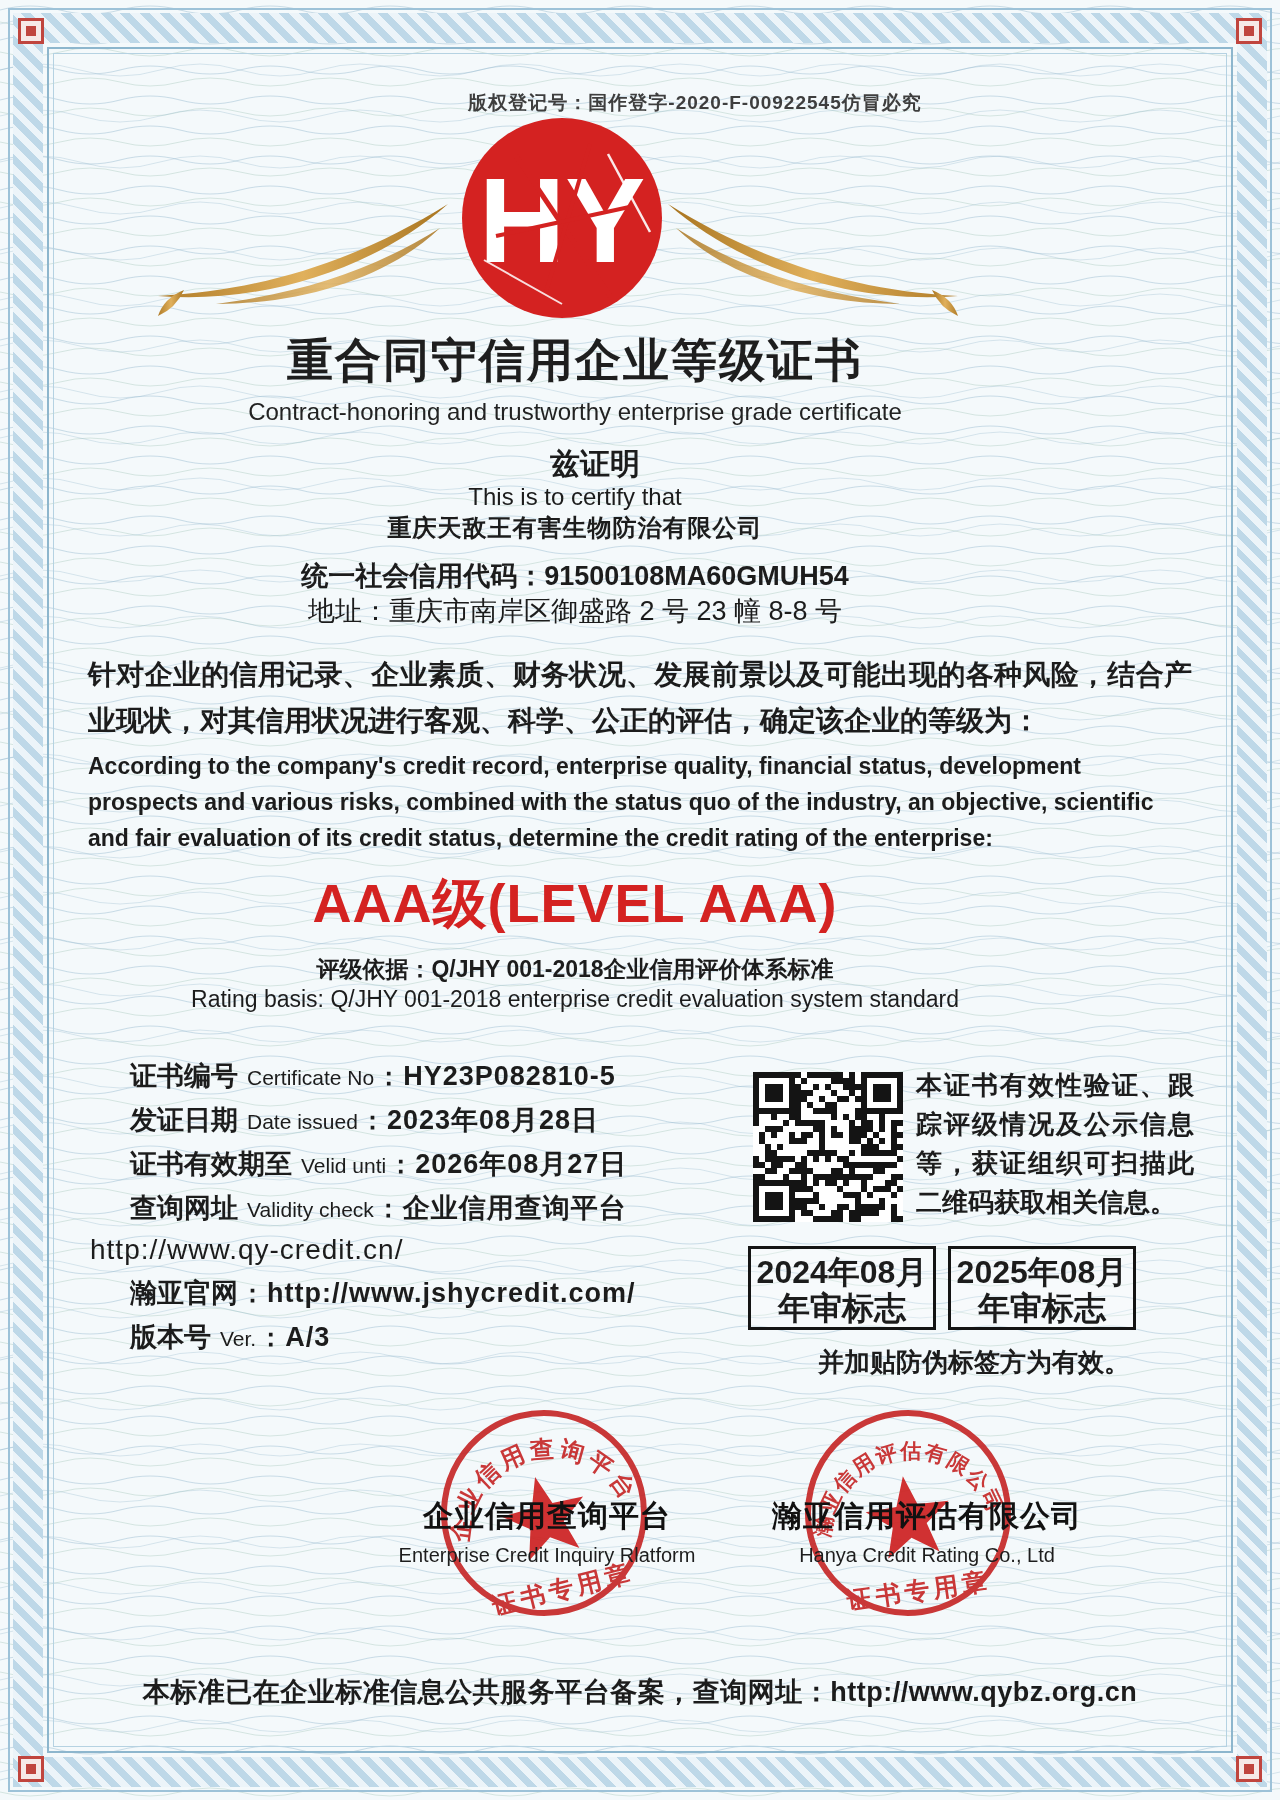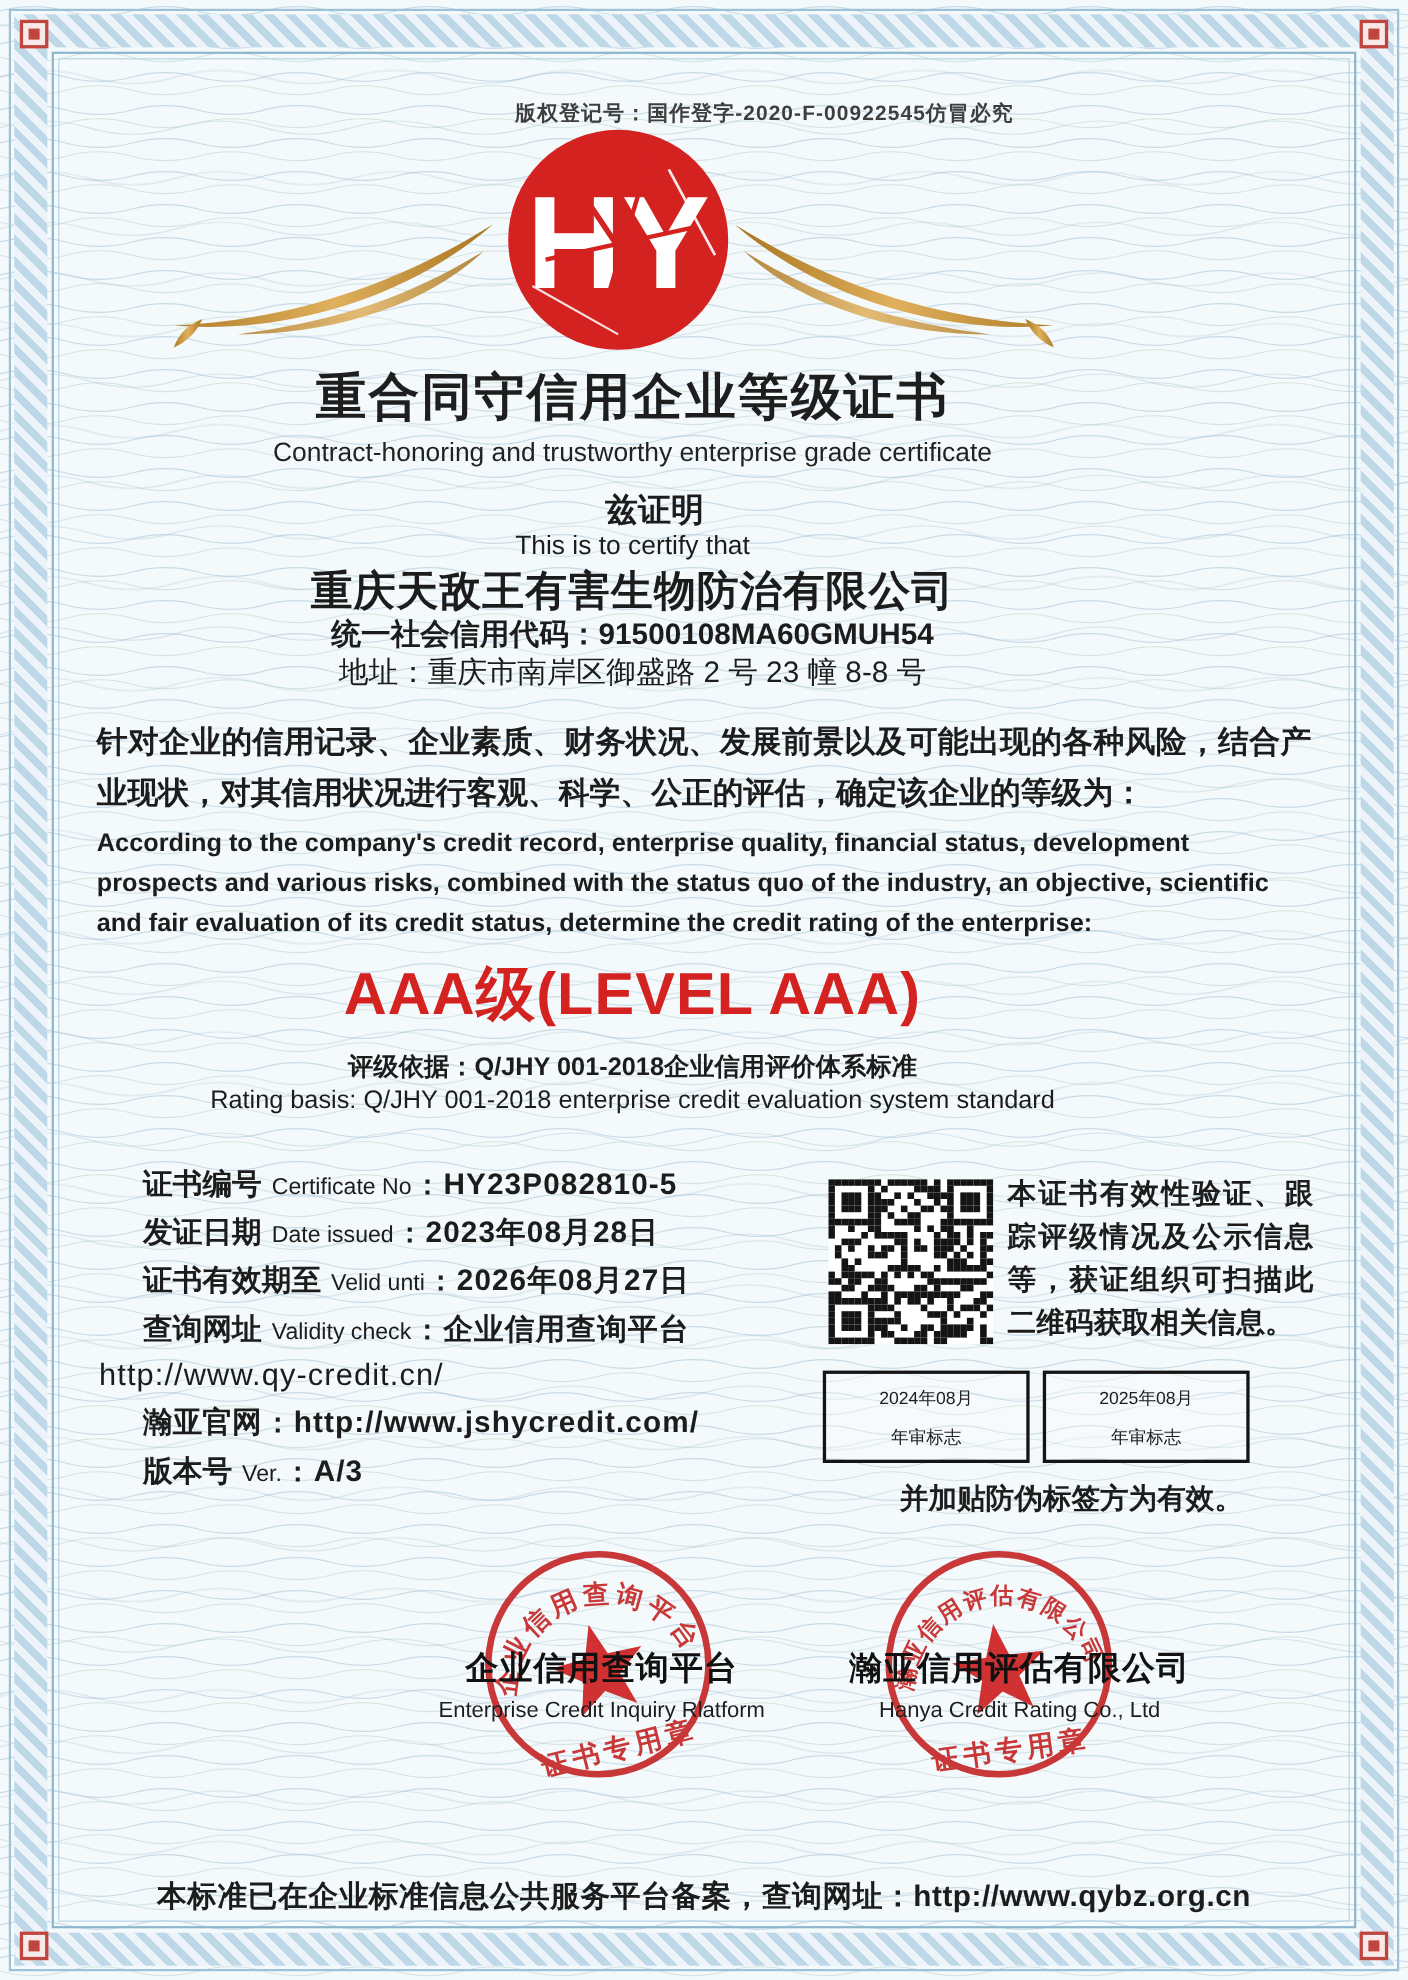--- a/index.html
+++ b/index.html
@@ -34,21 +34,21 @@
 
   .logo { top:114px; left:458px; }
   .flourish { top:198px; }
   .fl-left { left:150px; }
   .fl-right { left:666px; transform:scaleX(-1); }
 
   .title-zh { top:330px; font-size:46px; font-weight:800; letter-spacing:2px; color:#1e1e1e; }
   .title-en { top:398px; font-size:24px; font-weight:500; color:#222; }
   .certify-zh { top:444px; font-size:30px; font-weight:600;margin-left:20px; }
   .certify-en { top:483px; font-size:24px; font-weight:500; }
-  .company { top:512px; font-size:38px; font-weight:800; letter-spacing:1px; }
+  .company { top:512px; font-size:24px; font-weight:800; letter-spacing:1px; }
   .credit-code { top:558px; font-size:27px; font-weight:600; }
   .address { top:593px; font-size:27px; font-weight:400; }
 
   .para-zh { top:652px; left:88px; width:1104px; font-size:28px; font-weight:600; line-height:46px; text-align:justify; }
   .para-en { top:748px; left:88px; width:1070px; font-size:23px; font-weight:700; line-height:36px; }
 
   .level { top:868px; font-size:54px; font-weight:800; letter-spacing:1px; }
   .basis-zh { top:954px; font-size:23px; font-weight:600; }
   .basis-en { top:986px; font-size:23px; font-weight:400; }
 
@@ -58,35 +58,35 @@
   .dl-en { font-size:21px; font-weight:500; margin-left:9px; }
   .dl-co { font-size:25px; font-weight:700; margin:0 2px; }
   .dl-val { font-size:27px; font-weight:600; letter-spacing:1px; }
   .detail-url { font-size:28px; font-weight:400; margin:1px 0 9px; letter-spacing:1px; }
 
   .qr { top:1072px; left:753px; }
   .qr-note { top:1066px; left:916px; width:278px; font-size:26px; font-weight:600; line-height:39px; text-align:justify; }
 
   .audit-row { top:1246px; left:748px; display:flex; gap:12px; }
   .audit-box { width:188px; height:84px; border:3px solid #141414; text-align:center; padding-top:5px; background:rgba(255,255,255,0.25); }
-  .audit-box div { font-size:16px; font-weight:400; line-height:36px; }
+  .audit-box div { font-size:32px; font-weight:700; line-height:36px; }
 
   .supervision { top:1342px; left:400px; width:730px; text-align:right; font-size:26px; font-weight:600; line-height:40px; }
 
   .seal { position:absolute; z-index:2; opacity:0.92; }
   .seal-left  { top:1388px; left:424px; transform:rotate(-14deg); }
   .seal-right { top:1388px; left:788px; transform:rotate(-8deg); }
 
   .org { position:absolute; z-index:4; text-align:center; }
   .org-left  { top:1496px; left:372px; width:350px; }
   .org-right { top:1496px; left:712px; width:430px; }
   .org-zh { font-size:30px; font-weight:700; color:#111; letter-spacing:1px; }
   .org-en { font-size:20px; font-weight:500; color:#1d1d1d; margin-top:7px; }
 
-  .footer-line { top:1674px; left:0; width:1280px; text-align:center; font-size:27px; font-weight:700; letter-spacing:0.5px;margin-top:32px; }
+  .footer-line { top:1674px; left:0; width:1280px; text-align:center; font-size:27px; font-weight:700; letter-spacing:0.5px; }
 </style>
 </head>
 <body>
 
 <div class="page">
 
   <svg class="waves" width="1280" height="1800">
     <defs>
       <pattern id="wv" width="240" height="30" patternUnits="userSpaceOnUse">
         <path d="M0 10 Q 30 2 60 10 T 120 10 T 180 10 T 240 10" fill="none" stroke="#a3c2d5" stroke-width="1.1" opacity="0.55"></path>

